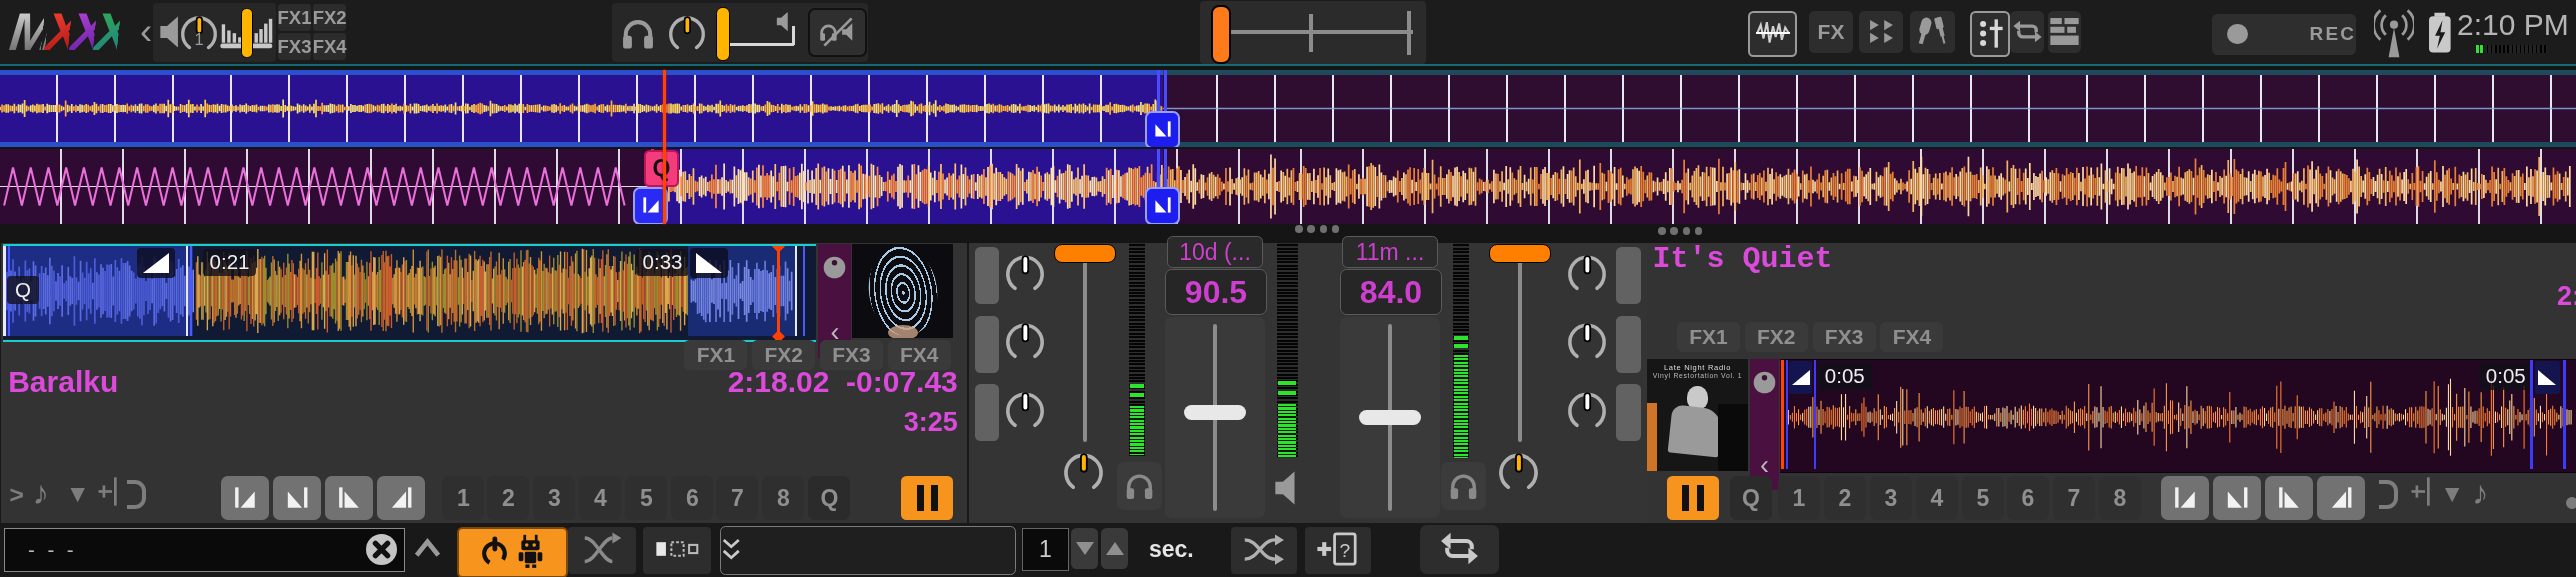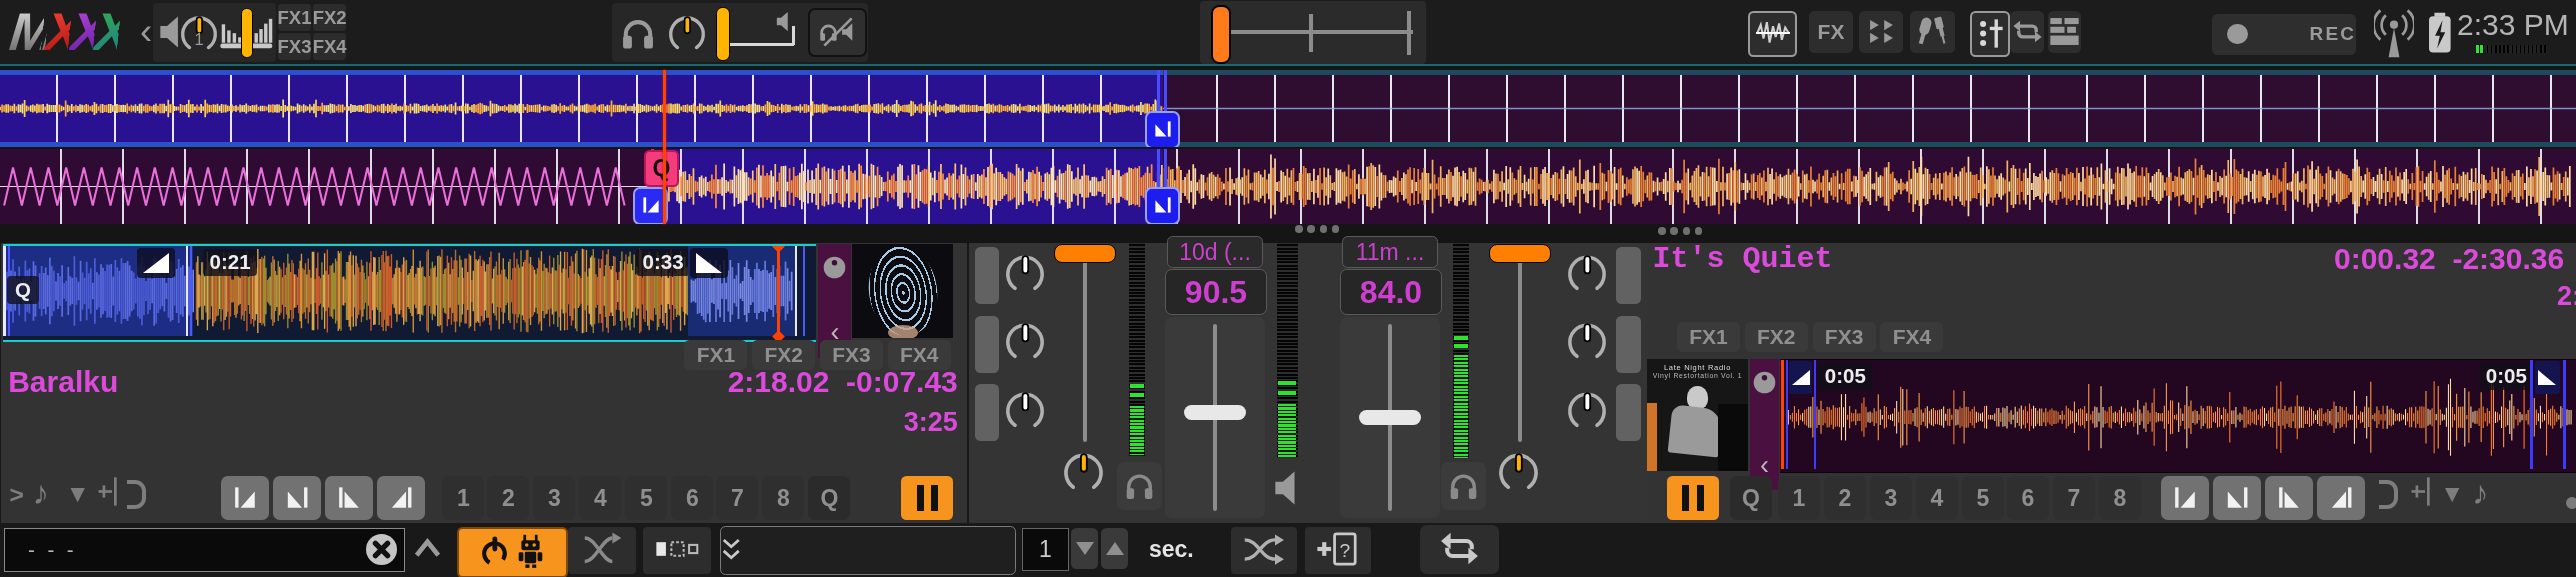--- a/index.html
+++ b/index.html
@@ -47,21 +47,21 @@
           border-radius:6.8px;display:flex;align-items:center;justify-content:center;}
   .playline{position:absolute;width:3.4px;background:#ff4400;box-shadow:0 0 2.7px #a22;}
   .cuebadge{position:absolute;background:#f43b7c;border:2.1px solid #c21355;border-radius:5.5px;
             color:#111;font-weight:bold;font-size:23px;display:flex;align-items:center;justify-content:center;}
   .dots{position:absolute;display:flex;gap:4.8px;}
   .dots i{width:7.5px;height:7.5px;border-radius:50%;background:#707070;}
   
   .deckpanel{position:absolute;top:243px;height:280px;background:#333;}
   .ovframe{position:absolute;background:#101b33;border-top:2.1px solid #17cfcf;border-bottom:2.1px solid #17cfcf;overflow:hidden;}
   .ovlabel{position:absolute;background:rgba(16,16,26,.8);color:#eee;border-radius:4.1px;
-           font-size:20.5px;line-height:24.6px;padding:1.4px 6.8px;font-weight:bold;}
+           font-size:20.5px;line-height:24.6px;padding:1.4px 6.8px;}
   .tribadge{position:absolute;width:38px;height:30px;background:rgba(14,14,30,.82);border-radius:4.1px;
             display:flex;align-items:center;justify-content:center;}
   .spinnypanel{position:absolute;background:#4a1140;display:flex;flex-direction:column;align-items:center;justify-content:space-between;padding:9.6px 0;}
   .fxrow{position:absolute;display:flex;gap:4.8px;}
   .fxbtn{width:63px;height:30px;background:#3a3a3a;border-radius:5.5px;color:#8f8f8f;
          font-weight:bold;font-size:21px;display:flex;align-items:center;justify-content:center;}
   .title{position:absolute;font-size:30px;font-weight:bold;color:#dc4adc;white-space:nowrap;}
   .times{position:absolute;font-size:30px;font-weight:bold;color:#dc4adc;white-space:nowrap;}
   .byrow{position:absolute;font-size:26px;color:#969696;white-space:nowrap;}
   .byrow b{color:#dc4adc;font-weight:bold;margin-left:9.6px;}
@@ -276,21 +276,21 @@
             <path d="M49 5 A28 28 0 0 1 49 48"></path>
           </g>
           <circle cx="29" cy="26" r="6" fill="#9a9a9a"></circle>
           <polygon points="29,31 37,74 21,74" fill="#9a9a9a"></polygon>
         </svg></span>
     <span class="abs" style="left:2427px;top:11px;"><svg width="27" height="44" viewBox="0 0 40 64">
           <rect x="11" y="2" width="16" height="6" fill="#c9c9c9"></rect>
           <rect x="3" y="7" width="32" height="54" rx="6" fill="#c9c9c9"></rect>
           <polygon points="23,13 12,36 19,36 15,55 27,31 20,31" fill="#1a1a1a"></polygon>
         </svg></span>
-    <div class="clock">2:33 PM</div>
+    <div class="clock">2:10 PM</div>
     <div class="latmeter">
         <div></div>
       </div>
   </div>
 
   <div class="abs" style="left:0;top:64px;width:2576px;height:2.1px;background:#136b75;"></div>
 
   <div class="wavearea">
 
     <div class="w1">
@@ -598,24 +598,20 @@
       <rect x="24.5" y="3" width="8" height="24" rx="4" fill="#fff" stroke="#000" stroke-width="2.5"></rect>
     </svg>
       </div>
     <div class="kcol" style="left:647px;top:4.1px;"></div>
     <div class="kcol" style="left:647px;top:73px;"></div>
     <div class="kcol" style="left:647px;top:141px;"></div>
   </div>
 
   <div class="deckpanel" style="left:1647px;width:929px;">
     <div class="title" style="left:5.5px;top:-1.4px;font-family:Liberation Mono, monospace;">It's Quiet</div>
-    <div class="times" style="left:687px;top:-1.4px;">
-      <span>0:00.32</span>&nbsp;
-      <span>-2:30.36</span>
-    </div>
     <div class="dur" style="left:910px;top:38px;">2:31</div>
     <div class="fxrow" style="left:30px;top:79px;">
         <div class="fxbtn">FX1</div>
         <div class="fxbtn">FX2</div>
         <div class="fxbtn">FX3</div>
         <div class="fxbtn">FX4</div>
       </div>
 
     <div class="abs" style="left:0;top:116px;width:101px;height:112px;background:#161616;overflow:hidden;">
       <div style="text-align:center;color:#ddd;font-size:7.5px;letter-spacing:0.7px;margin-top:4.1px;">Late Night Radio</div>

